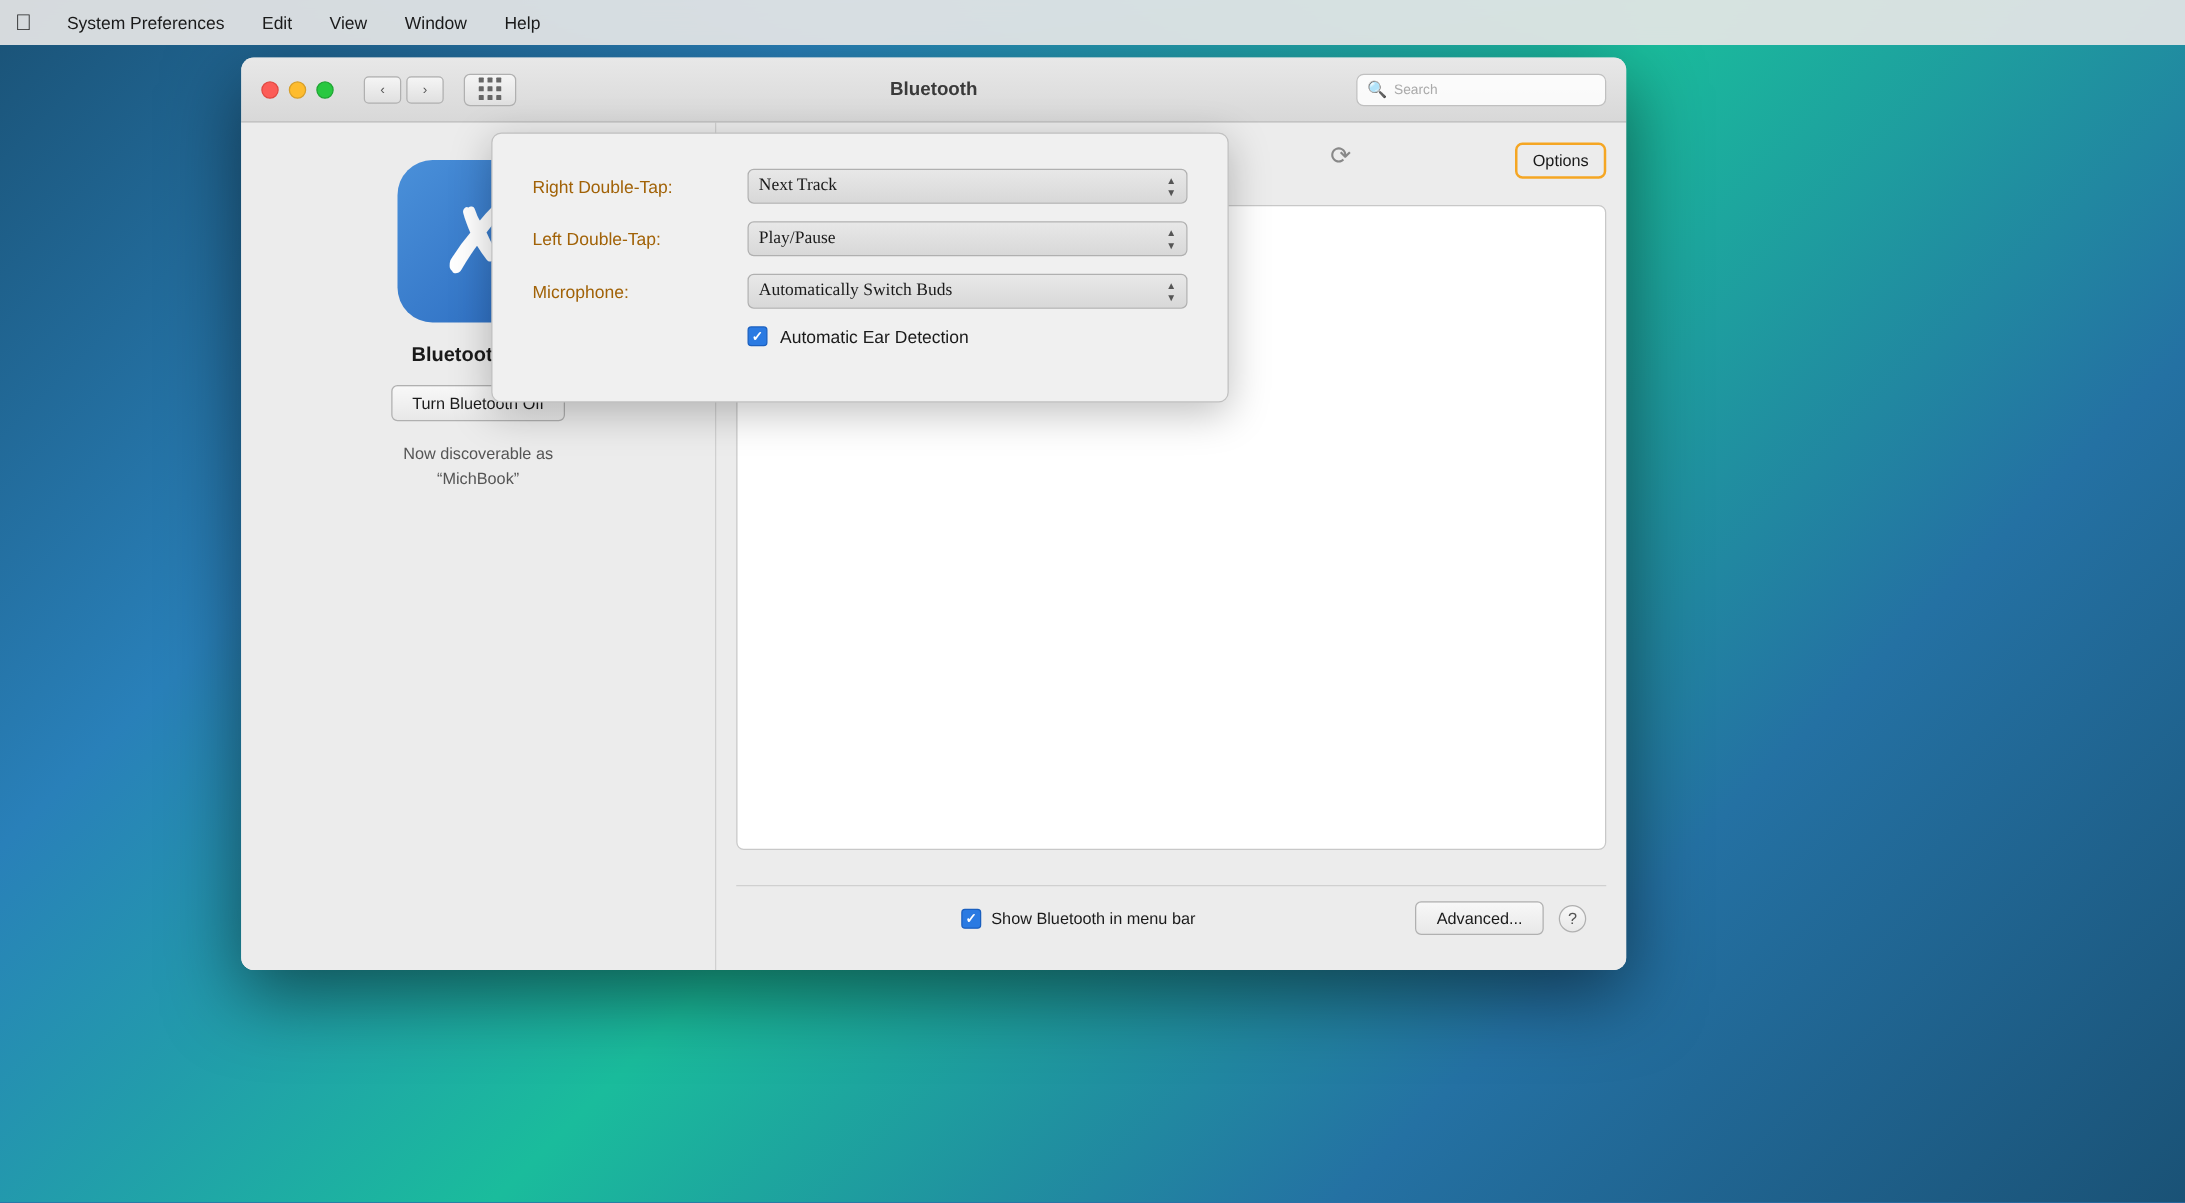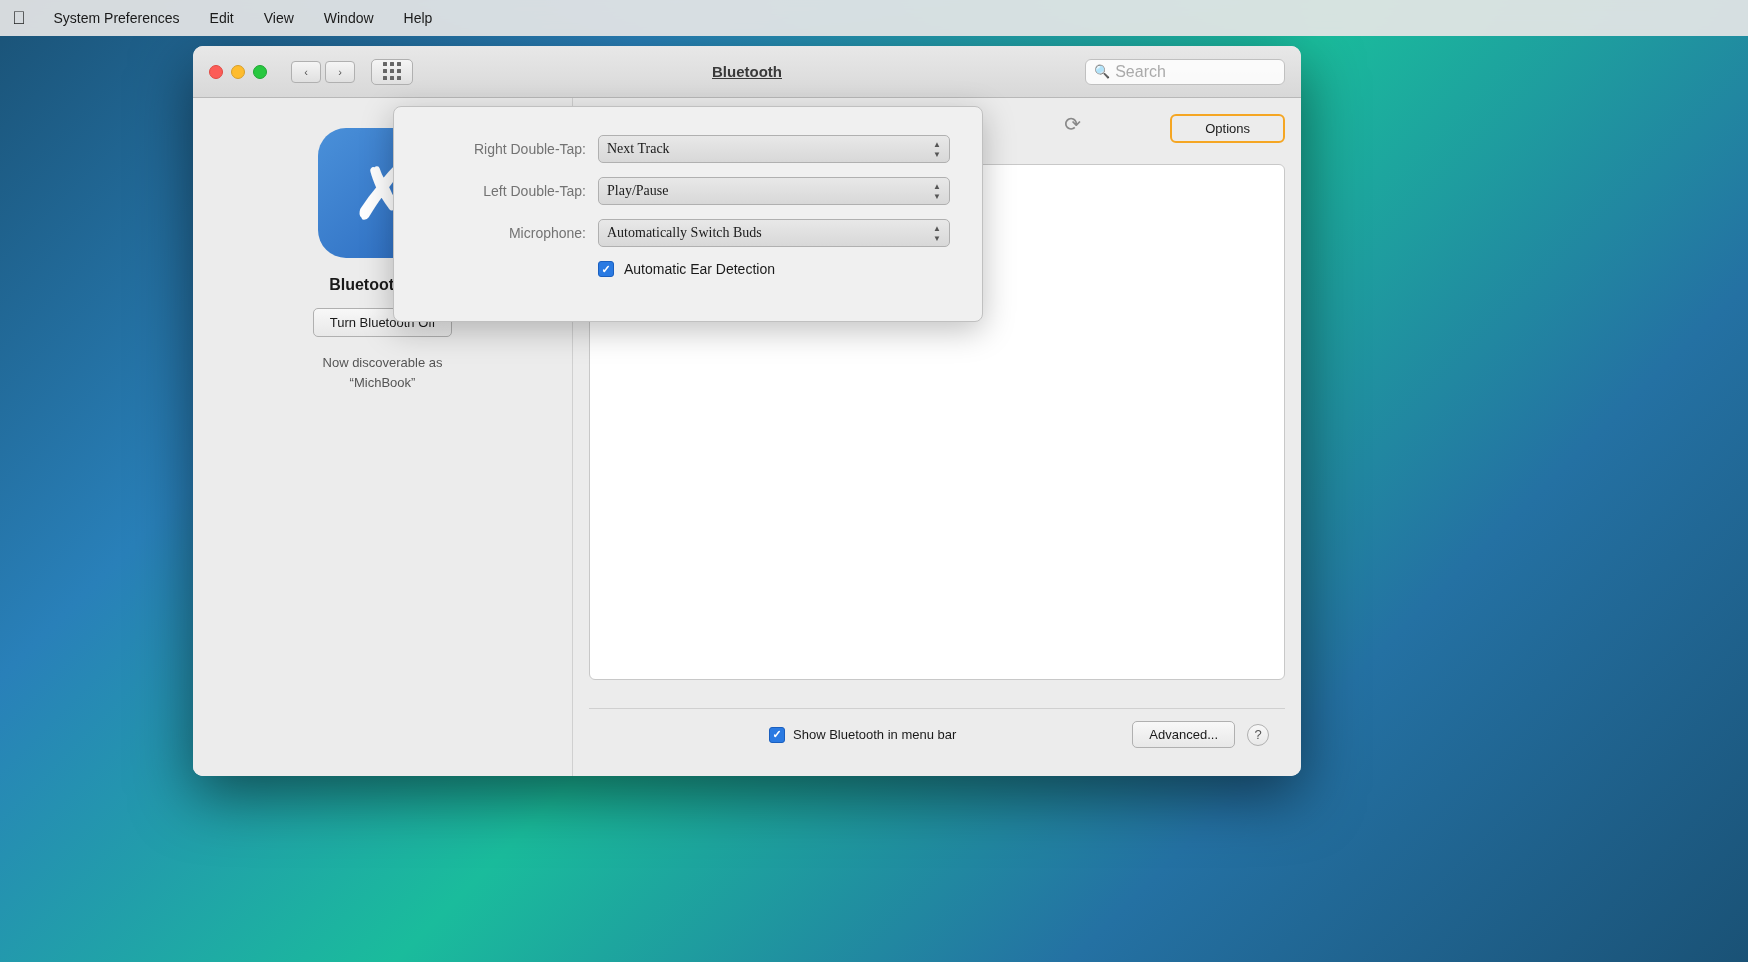--- a/index.html
+++ b/index.html
@@ -143,21 +143,20 @@
       border-radius: 0.5px;
     }
 
     .title-bar-title {
       position: absolute;
       left: 50%;
       transform: translateX(-50%);
       font-size: 15px;
       font-weight: 600;
       color: #3a3a3a;
-      text-decoration: underline;
     }
 
     .search-bar {
       width: 200px;
       height: 26px;
       background: rgba(255,255,255,0.85);
       border: 1px solid #c0c0c0;
       border-radius: 6px;
       display: flex;
       align-items: center;
@@ -280,21 +279,21 @@
 
     .device-conn-status {
       font-size: 12px;
       color: #888;
     }
 
     .options-btn {
       position: absolute;
       top: 16px;
       right: 16px;
-      padding: 5px 33px;
+      padding: 5px 12px;
       background: transparent;
       border: 2px solid #f5a623;
       border-radius: 6px;
       font-size: 13px;
       color: #1a1a1a;
       cursor: pointer;
       font-weight: 500;
     }
 
     .loading-spinner {
@@ -395,22 +394,22 @@
 
     .popover-row {
       display: flex;
       align-items: center;
       margin-bottom: 14px;
       gap: 12px;
     }
 
     .popover-label {
       font-size: 14px;
-      color: #737373;
-      text-align: right;
+      color: #a16207;
+      text-align: left;
       width: 160px;
       flex-shrink: 0;
     }
 
     .popover-select {
       flex: 1;
       height: 28px;
       background: linear-gradient(to bottom, #e8e8e8, #d8d8d8);
       border: 1px solid #b0b0b0;
       border-radius: 5px;
@@ -495,21 +494,21 @@
             <div class="grid-dot"></div>
             <div class="grid-dot"></div>
         </div>
       </div>
     </div>
 
     <div class="title-bar-title">Bluetooth</div>
 
     <div class="search-bar">
       <span>🔍</span>
-      <span style="color:#aaa; font-size:16px;">Search</span>
+      <span style="color:#aaa; font-size:11px;">Search</span>
     </div>
   </div>
 
   <div class="window-content">
 
     <div class="left-panel">
       <div class="bt-icon-container">
         <span class="bt-symbol">✗</span>
       </div>
 

